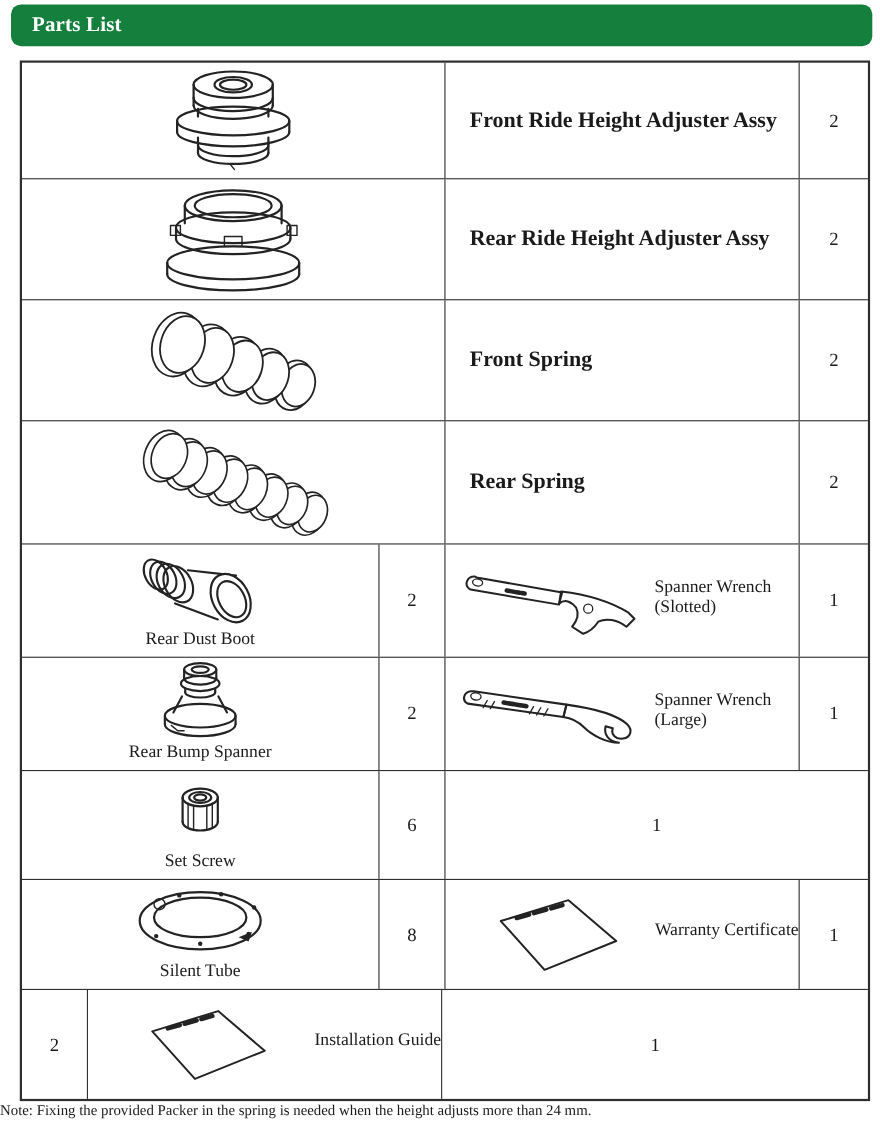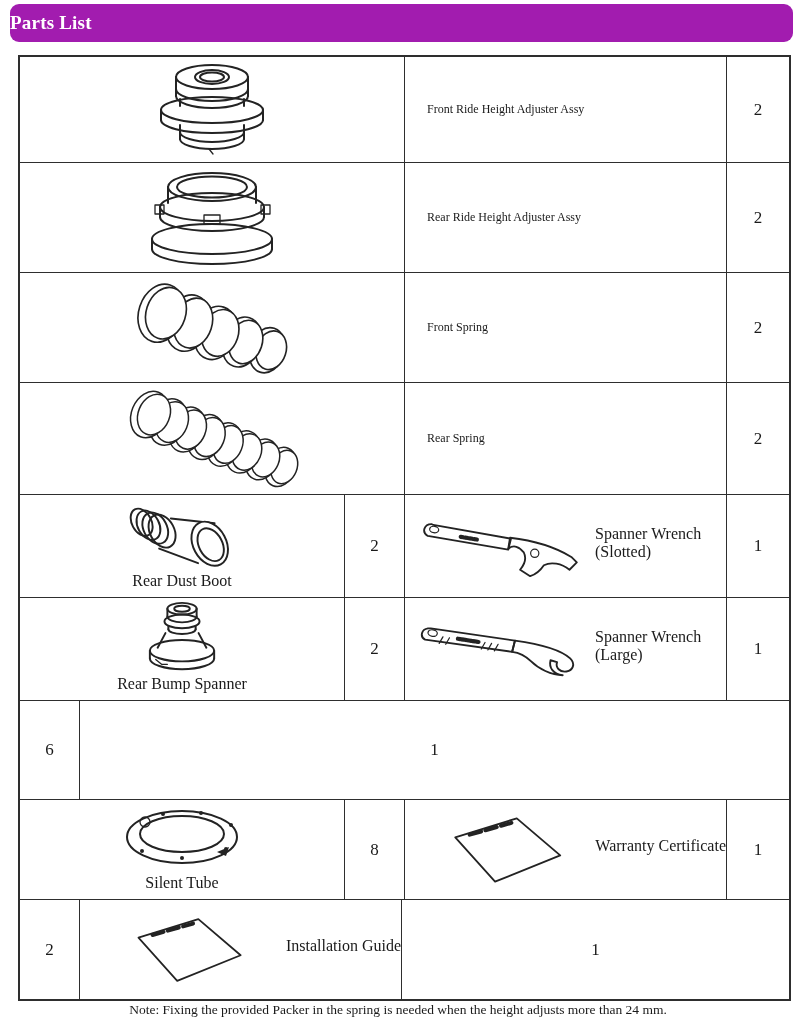--- a/index.html
+++ b/index.html
@@ -1,44 +1,44 @@
 <!DOCTYPE html>
 <html><head>
 <meta charset="utf-8">
 <style>
   * { box-sizing: border-box; margin: 0; padding: 0; }
   html,body { width: 800px; height: 1028px; background: #ffffff;
     font-family: "Liberation Serif", serif; color: #1a1a1a; position: relative; }
 
   .header-bar { position: absolute; left: 10px; top: 4px; width: 783px; height: 38px;
-    background: #a21caf; border-radius: 9px; display: flex; align-items: center;
-    }
+    background: #15803d; border-radius: 9px; display: flex; align-items: center;
+    padding-left: 19px; }
   .header-bar .title { color: #ffffff; font-weight: bold; font-size: 19px; letter-spacing: .2px; }
 
   .ptable { position: absolute; left: 18px; top: 55px; width: 773px;
     border: 2px solid #2e2e2e; background: #fff; }
   .row { display: flex; border-bottom: 1.4px solid #2e2e2e; }
   .row:last-child { border-bottom: none; }
   .cell { border-right: 1.4px solid #2e2e2e; display: flex; align-items: center; justify-content: center; }
   .cell:last-child { border-right: none; }
 
   .c-img  { width: 385px; }
-  .c-name { width: 322px; justify-content: flex-start; padding-left: 22px; font-size: 12px; }
+  .c-name { width: 322px; justify-content: flex-start; padding-left: 22px; font-size: 20px; font-weight: bold; }
   .c-qty  { flex: 1; font-size: 17px; }
 
   .c-item { width: 325px; flex-direction: column; }
   .c-item2{ width: 322px; }
   .c-sqty { width: 60px; font-size: 17px; }
   .fig { flex: 1; display: flex; align-items: center; justify-content: center; width: 100%; }
   .lbl { font-size: 16px; text-align: left; padding-bottom: 7px; }
 
   .r1{height:106px}.r2{height:110px}.r3{height:110px}.r4{height:112px}
   .r5{height:103px}.r6{height:103px}.r7{height:99px}.r8{height:100px}.r9{height:99px}
 
-  .note { position: absolute; left: 0; top: 1002px; width: 796px; text-align: center;
+  .note { position: absolute; left: 0; top: 1002px; width: 796px; text-align: left;
     font-size: 13.5px; }
 
   svg { display: block; }
   svg * { stroke: #232323; fill: none; stroke-width: 2; stroke-linecap: round; stroke-linejoin: round; }
   svg .w { fill: #ffffff; }
   svg .dk { fill: #232323; stroke: none; }
   svg .thin { stroke-width: 1.3; }
   svg .bold { stroke-width: 4.5; }
 </style>
 </head>
@@ -204,20 +204,33 @@
           <path d="M34,18 l-4,7 M41,19 l-4,7 M79,24 l-4,7 M86,25 l-4,7 M93,26 l-4,7" class="thin"></path>
           <path d="M111,22 C140,26 160,32 170,41 C176,47 173,54 166,55 C159,56 154,51 156,45 L149,43 C147,51 152,58 162,59 C150,59 136,52 128,44 C122,38 116,35 108,34 Z"></path>
         </svg>
       </div>
       <div class="lbl">Spanner Wrench (Large)</div>
     </div>
     <div class="cell c-qty">1</div>
   </div>
 
   <div class="row r7">
+    <div class="cell c-item">
+      <div class="fig">
+        <svg width="46" height="50" viewBox="0 0 46 50">
+          <ellipse cx="23" cy="12" rx="16" ry="8"></ellipse>
+          <ellipse cx="23" cy="12" rx="10" ry="5"></ellipse>
+          <ellipse cx="23" cy="12" rx="5.5" ry="2.8"></ellipse>
+          <path d="M7,12 V34 M39,12 V34"></path>
+          <path d="M7,34 A16,8 0 0 0 39,34"></path>
+          <path d="M12,17 V39 M17,19 V41 M29,19 V41 M34,17 V39" class="thin"></path>
+        </svg>
+      </div>
+      <div class="lbl">Set Screw</div>
+    </div>
     <div class="cell c-sqty">6</div>
     <div class="cell c-qty">1</div>
   </div>
 
   <div class="row r8">
     <div class="cell c-item">
       <div class="fig">
         <svg width="128" height="64" viewBox="0 0 128 64">
           <ellipse cx="64" cy="32" rx="55" ry="26"></ellipse>
           <ellipse cx="64" cy="29" rx="42" ry="18"></ellipse>

